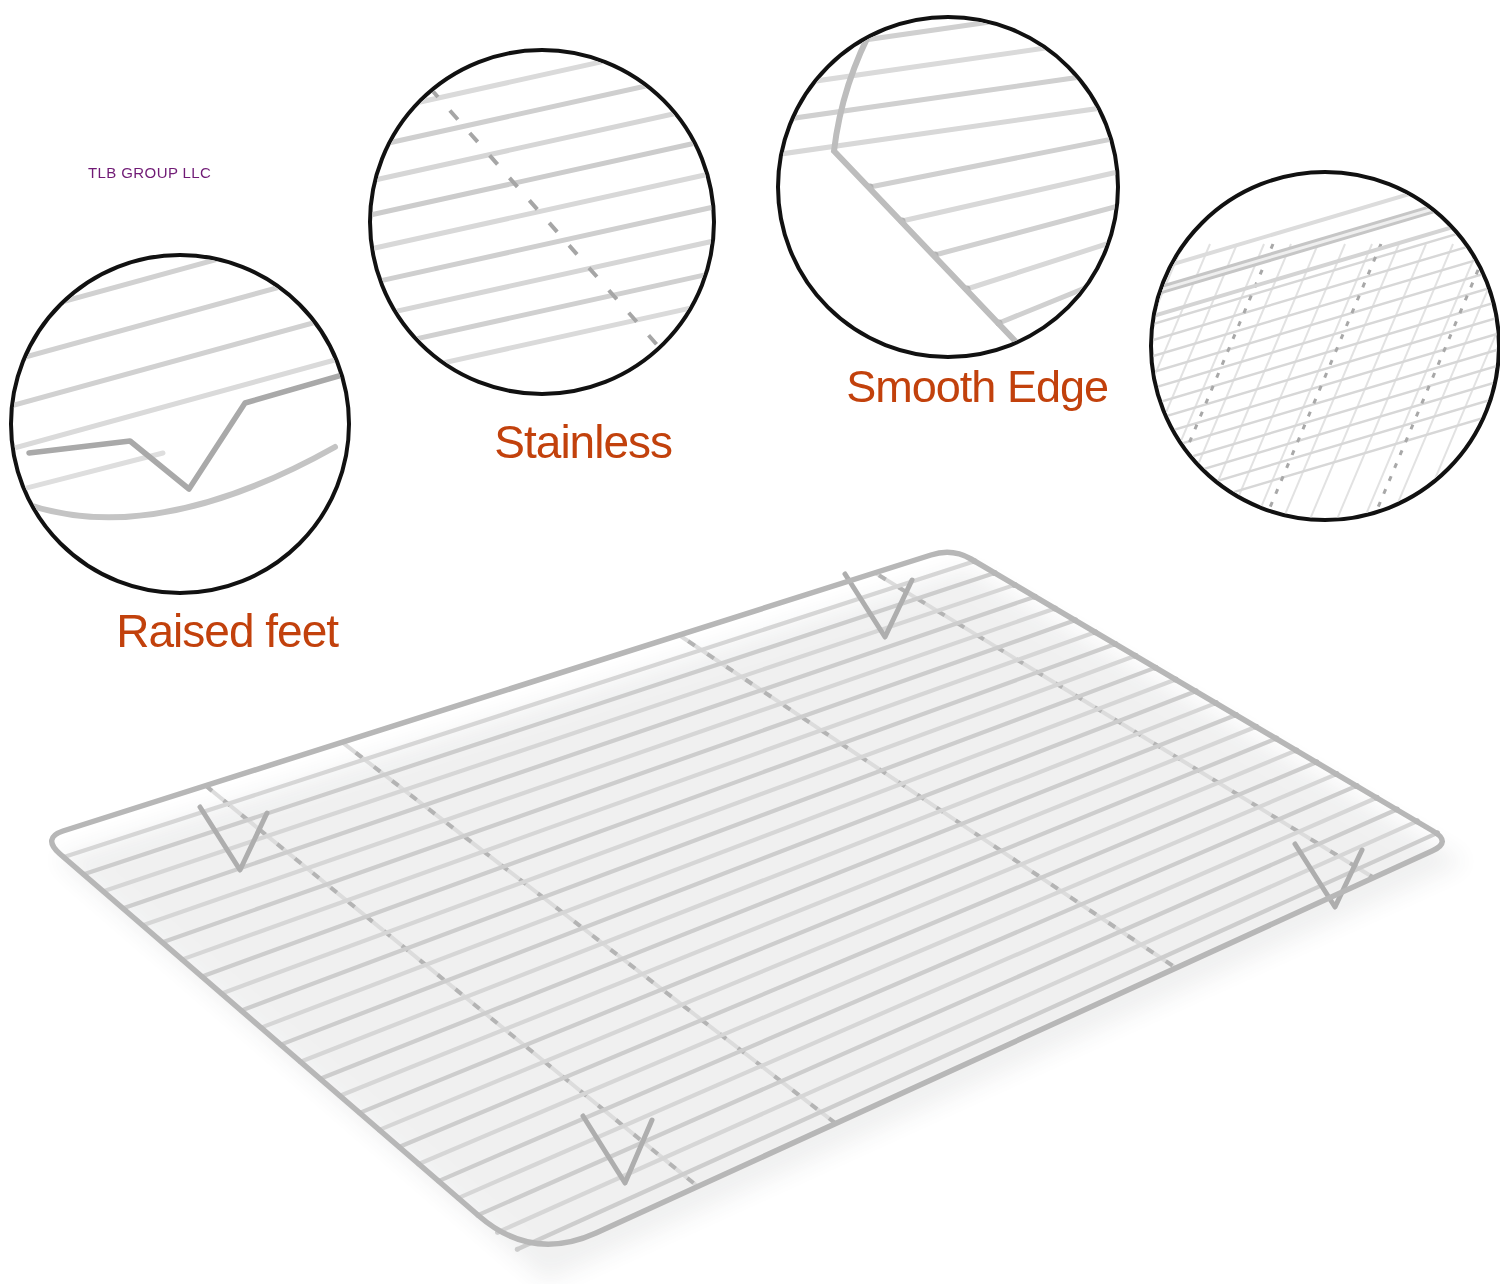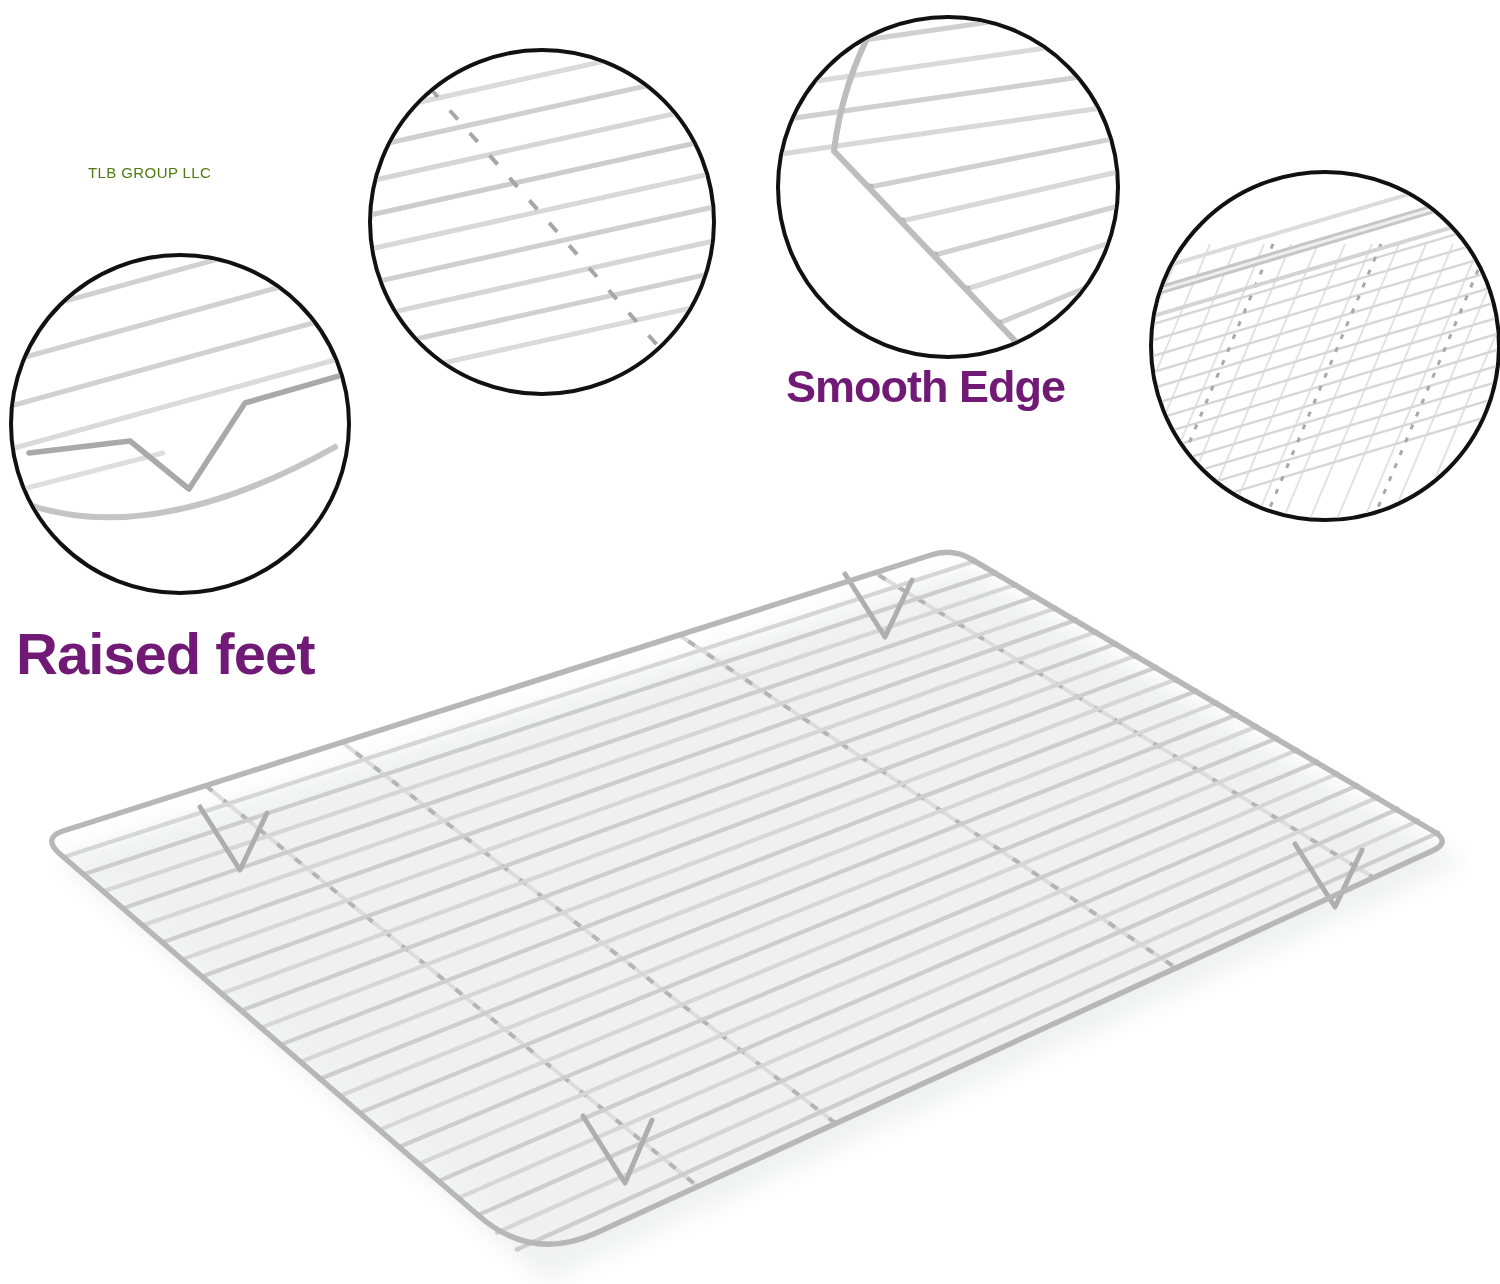--- a/index.html
+++ b/index.html
@@ -2,32 +2,32 @@
 <html><head>
 <meta charset="utf-8">
 <style>
   html,body{margin:0;padding:0;background:#ffffff;}
   #stage{
     position:relative;width:1500px;height:1284px;overflow:hidden;background:#ffffff;
     font-family:"Liberation Sans",sans-serif;
   }
   .watermark{
     position:absolute;left:88px;top:164px;
-    font-size:15px;font-weight:400;letter-spacing:.4px;color:#4d7c0f;white-space:nowrap;
+    font-size:15px;font-weight:400;letter-spacing:.4px;color:#701a75;white-space:nowrap;
   }
   .callout-circle{
     position:absolute;border-radius:50%;border:4px solid #111111;background:#ffffff;
     overflow:hidden;box-sizing:border-box;
   }
   .callout-circle svg{display:block;width:100%;height:100%;}
   .feature-label{
-    position:absolute;text-align:left;color:#701a75;
-    font-weight:700;letter-spacing:-1px;line-height:1.09;white-space:nowrap;
-  }
-  #label-raised-feet   {left:16px;  top:606px; width:322px; font-size:58px;margin-top:16px;}
+    position:absolute;text-align:right;color:#c2410c;
+    font-weight:400;letter-spacing:-1px;line-height:1.09;white-space:nowrap;
+  }
+  #label-raised-feet   {left:16px;  top:606px; width:322px; font-size:46px;}
   #label-stainless     {left:368px; top:417px; width:304px; font-size:46px;}
   #label-smooth-edge   {left:786px; top:362px; width:322px; font-size:45px;}
   #label-fit-baking-pan{left:1163px;top:548px; width:322px; font-size:43px;}
   #circle-raised-feet   {left:9px;    top:253px; width:342px; height:342px;}
   #circle-stainless     {left:368px;  top:48px;  width:348px; height:348px;}
   #circle-smooth-edge   {left:776px;  top:15px;  width:344px; height:344px;}
   #circle-fit-baking-pan{left:1149px; top:170px; width:352px; height:352px;}
   #rack-svg{position:absolute;left:0;top:0;width:1500px;height:1284px;}
 </style>
 </head>
@@ -165,20 +165,21 @@
         <line x1="-6" y1="198" x2="346" y2="120" stroke="#d8d8d8"></line>
         <line x1="-6" y1="232" x2="346" y2="154" stroke="#cfcfcf"></line>
         <line x1="-6" y1="266" x2="346" y2="188" stroke="#d6d6d6"></line>
         <line x1="-6" y1="298" x2="346" y2="220" stroke="#d0d0d0"></line>
         <line x1="-6" y1="328" x2="346" y2="250" stroke="#dadada"></line>
       </g>
       <line x1="58" y1="36" x2="302" y2="312" stroke="#a6a6a6" stroke-width="4" stroke-dasharray="12 18"></line>
     </svg>
   </div>
   <div class="feature-label" id="label-stainless">
+    <span style="display:block">Stainless</span>
   </div>
 
   <div class="callout-circle" id="circle-smooth-edge">
     <svg viewBox="0 0 336 336">
       <g stroke="#d0d0d0" stroke-width="5" stroke-linecap="round">
         <line x1="-6" y1="34" x2="342" y2="-16"></line>
         <line x1="-6" y1="68" x2="342" y2="18" stroke="#dadada"></line>
         <line x1="-6" y1="102" x2="342" y2="52"></line>
         <line x1="-6" y1="136" x2="342" y2="86" stroke="#d8d8d8"></line>
         <line x1="90" y1="168" x2="342" y2="118"></line>

